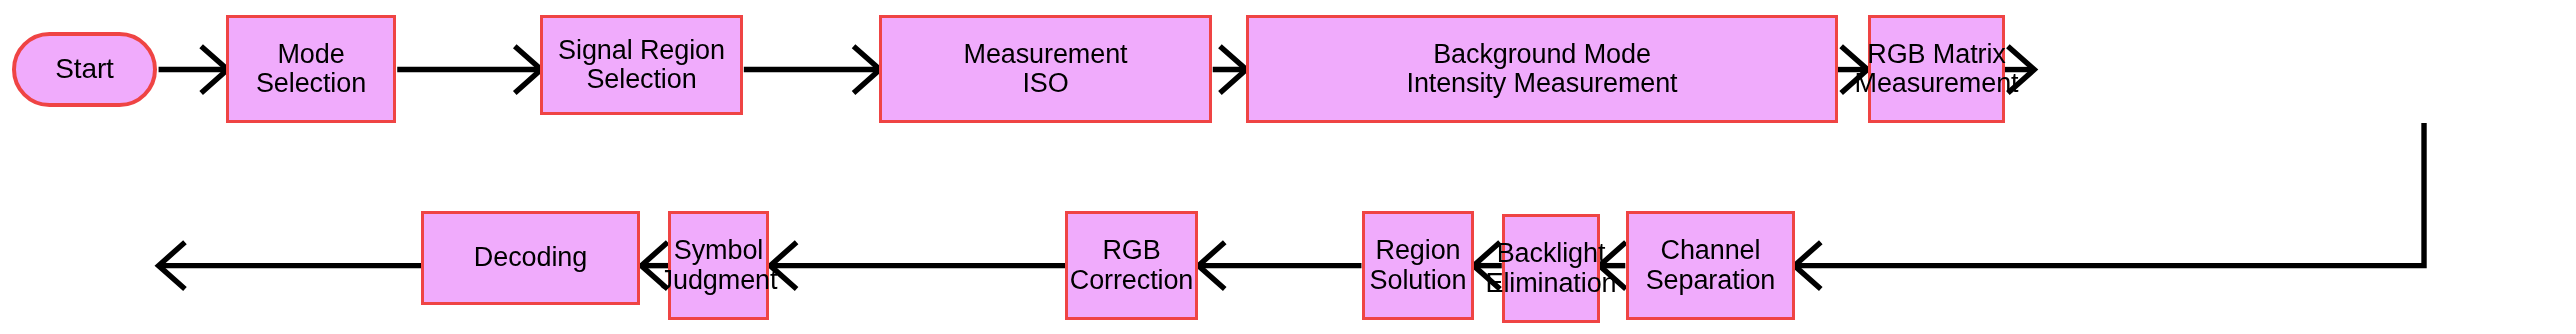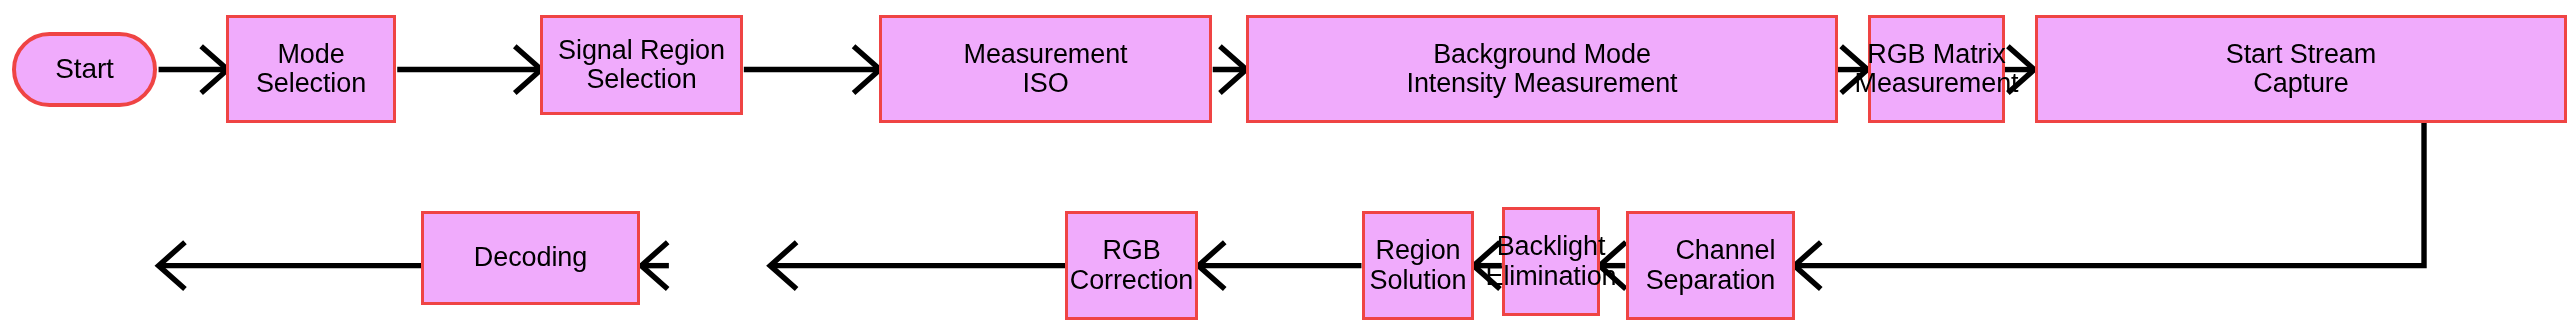--- a/index.html
+++ b/index.html
@@ -125,45 +125,45 @@
   <div class="node process" style="left: 1246px; top: 15px; width: 592px; height: 108px;">
     <span class="node-label f-md">Background Mode
 Intensity Measurement</span>
   </div>
 
   <div class="node process" style="left: 1868px; top: 15px; width: 137px; height: 108px;">
     <span class="node-label f-md">RGB Matrix
 Measurement</span>
   </div>
 
-  <div class="node process" style="left: 2035px; top: 15px; width: 532px; height: 108px;">
-    <span class="node-label f-md">Start Stream
-Capture</span>
-  </div>
 
-  <div class="node process" style="left: 1626px; top: 211px; width: 169px; height: 109px; text-align: right;">
+  <div class="node process" style="left: 1626px; top: 211px; width: 169px; height: 109px;">
     <span class="node-label f-md">Channel
 Separation</span>
   </div>
 
-  <div class="node process" style="left: 1502px; top: 207px; width: 98px; height: 109px;">
+  <div class="node process" style="left: 1502px; top: 214px; width: 98px; height: 109px;">
     <span class="node-label f-md">Backlight
 Elimination</span>
   </div>
 
   <div class="node process" style="left: 1362px; top: 211px; width: 112px; height: 109px;">
     <span class="node-label f-md">Region
 Solution</span>
   </div>
 
   <div class="node process" style="left: 1065px; top: 211px; width: 133px; height: 109px;">
     <span class="node-label f-md">RGB
 Correction</span>
   </div>
 
+  <div class="node process" style="left: 668px; top: 211px; width: 101px; height: 109px;">
+    <span class="node-label f-md">Symbol
+Judgment</span>
+  </div>
 
   <div class="node process" style="left: 421px; top: 211px; width: 219px; height: 94px;">
     <span class="node-label f-md">Decoding</span>
   </div>
 
 
 </div>
 
 
 </body></html>

